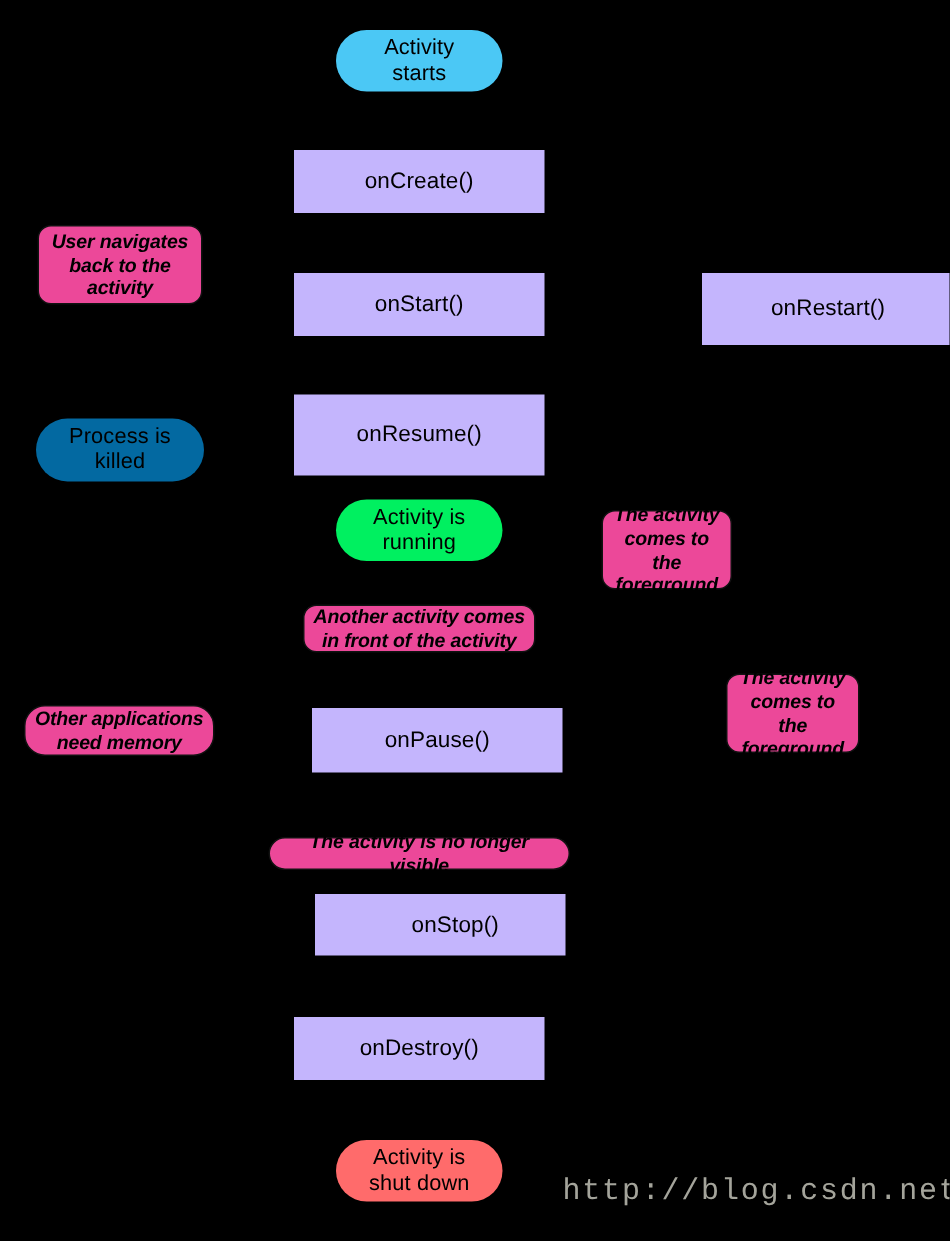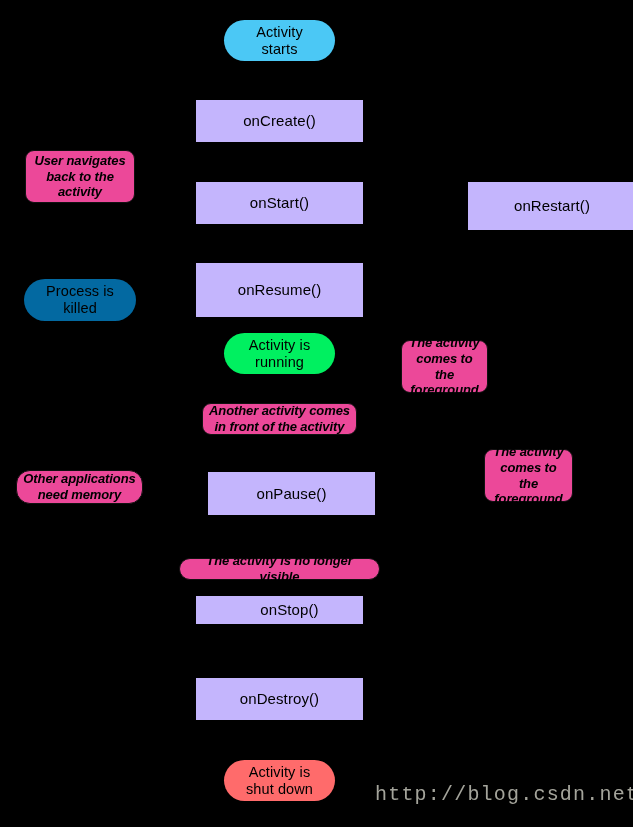--- a/index.html
+++ b/index.html
@@ -116,21 +116,21 @@
 comes to the
 foreground</div>
 
   <div class="node callout" style="left:16px; top:470px; width:127px; height:34px;border-radius:14px;">Other applications
 need memory</div>
 
   <div class="node method" style="left:208px; top:472px; width:167px; height:43px;">onPause()</div>
 
   <div class="node callout pill" style="left:179px; top:545px; width:201px; height:22px; padding:0 8px;">The activity is no longer visible</div>
 
-  <div class="node method" style="left:196px; top:596px; width:167px; height:28px;padding-left:20px;">onStop()</div>
+  <div class="node method" style="left:210px; top:596px; width:167px; height:41px;padding-left:20px;">onStop()</div>
 
   <div class="node method" style="left:196px; top:678px; width:167px; height:42px;">onDestroy()</div>
 
   <div class="node capsule" style="left:224px; top:760px; width:111px; height:41px; background:#FF6B6B;">Activity is
 shut down</div>
 
   <div class="watermark" style="left:375px; top:783px;">http://blog.csdn.net/</div>
 
 </div>
 

